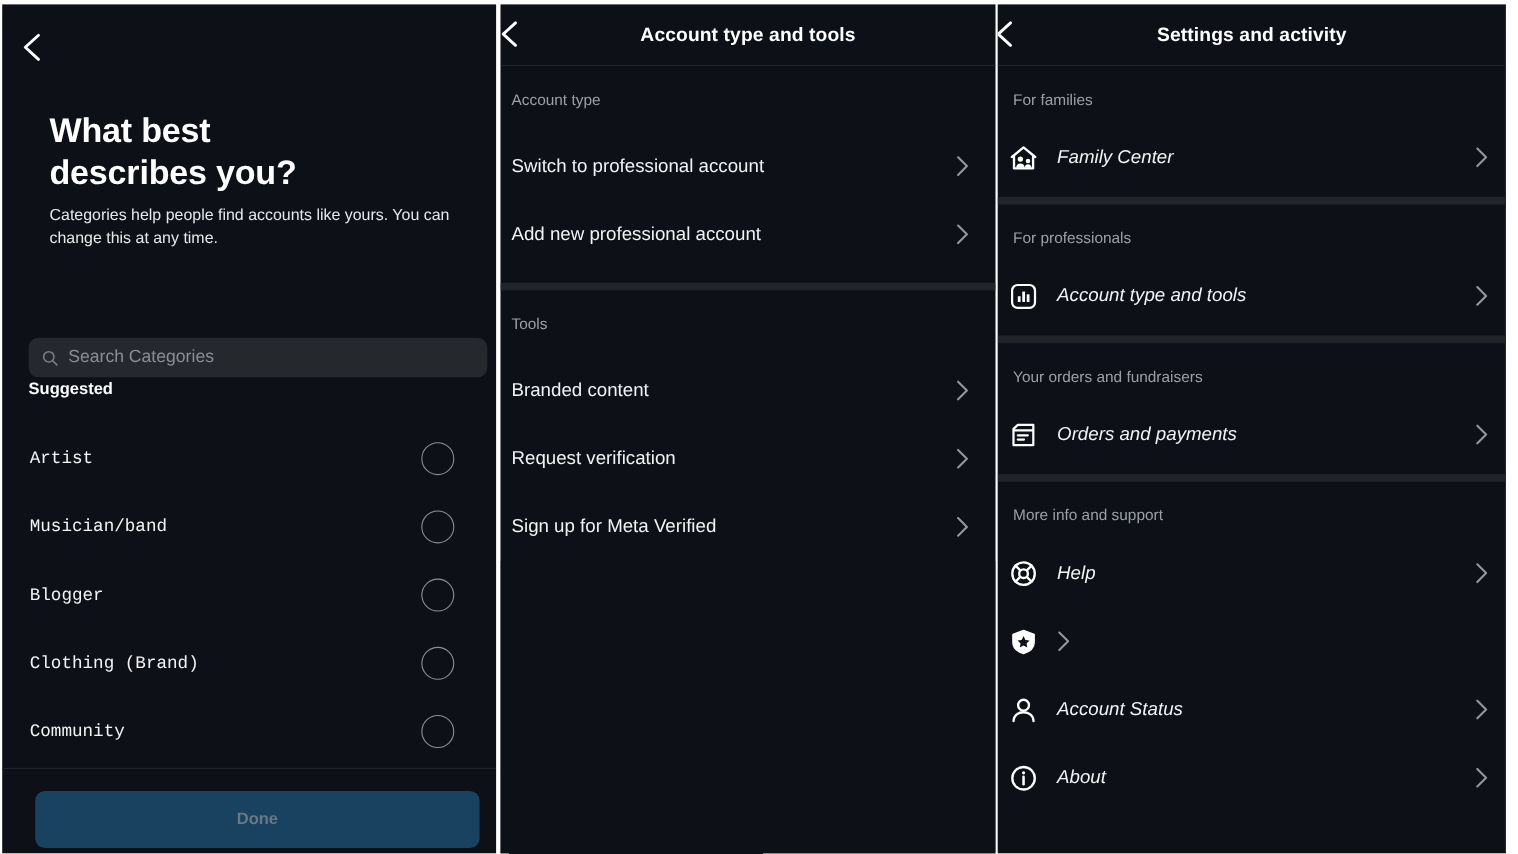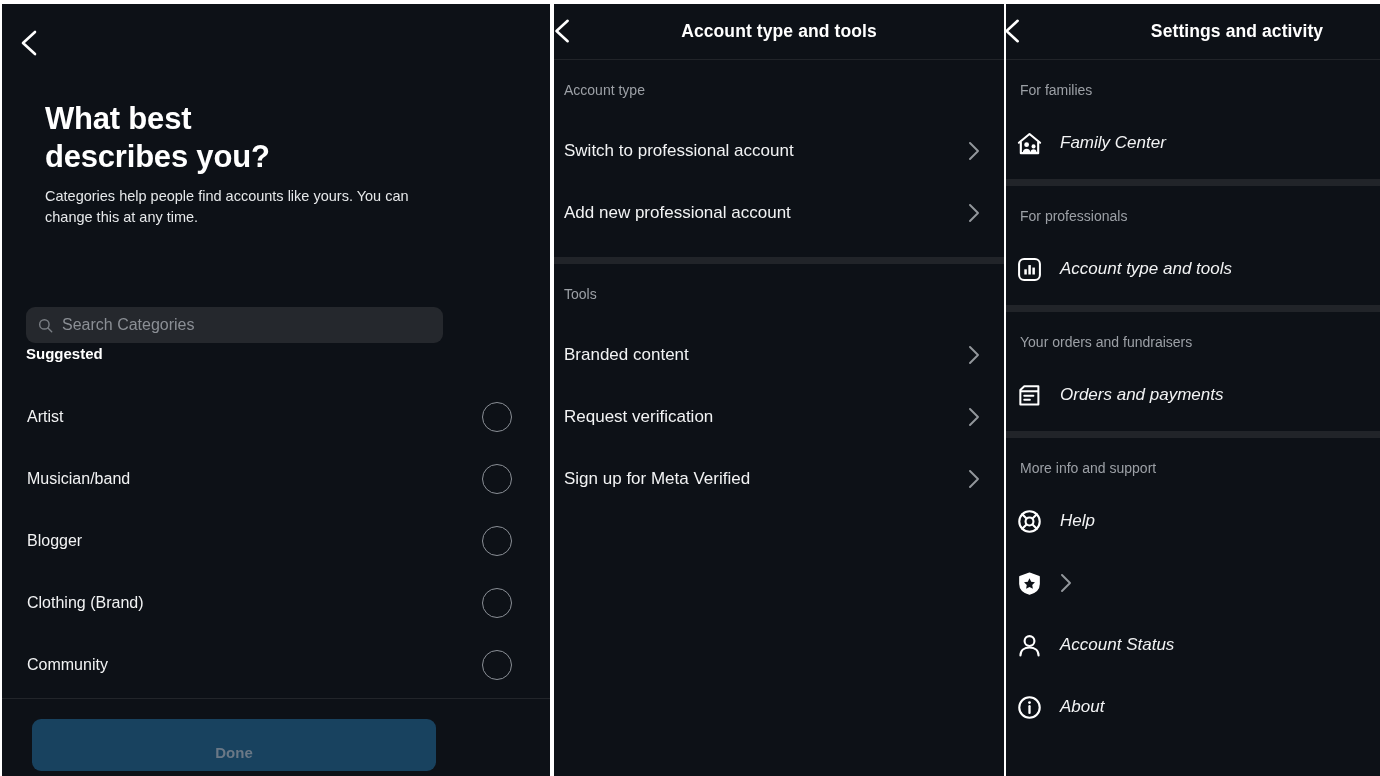--- a/index.html
+++ b/index.html
@@ -17,21 +17,21 @@
   }
 
   
   .panel {
     position: relative;
     height: 776px;
     background: #0d1117;
     overflow: hidden;
     flex: 0 0 auto;
   }
-  .panel-1 { width: 548px; margin-left: 2px; margin-top: 4px; height: 772px; }
+  .panel-1 { width: 449px; margin-left: 2px; margin-top: 4px; height: 772px; }
   .panel-2 { width: 450px; margin-left: 4px; margin-top: 4px; height: 772px; }
   .panel-3 { width: 462px; margin-left: 2px; margin-top: 4px; height: 772px; }
 
   
   .back-chevron {
     position: absolute;
     width: 26px; height: 26px;
   }
   .back-chevron svg { width: 100%; height: 100%; display:block; }
 
@@ -83,20 +83,21 @@
     color: #ffffff;
   }
   .cat-list { position: absolute; left: 0; top: 382px; width: 100%; }
   .cat-row {
     position: relative;
     height: 62px;
     display: flex;
     align-items: center;
     justify-content: space-between;
     padding: 0 38px 0 25px;
+    font-family: Liberation Mono, monospace;
   }
   .cat-label { font-size: 16px; color: #f2f3f4; }
   .cat-radio {
     width: 30px; height: 30px;
     border-radius: 50%;
     border: 1.6px solid #8a8f96;
     flex: 0 0 auto;
   }
   .p1-footer-div {
     position: absolute;
@@ -110,21 +111,21 @@
     width: 404px; height: 52px;
     background: #18425f;
     border: none;
     border-radius: 9px;
     color: #6a7886;
     font-size: 15px;
     font-weight: bold;
     font-family: "Liberation Sans", sans-serif;
     text-align: center;
     line-height: 52px;
-    padding: 8px;
+    padding: 0;
   }
 
   
   .nav-header {
     position: relative;
     height: 55px;
     display: flex;
     align-items: center;
     justify-content: center;
   }

